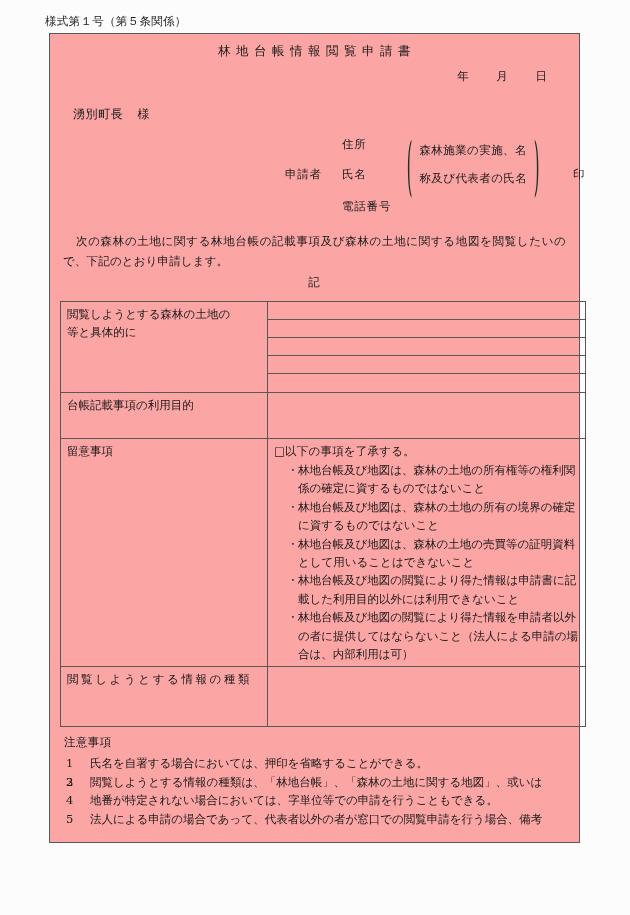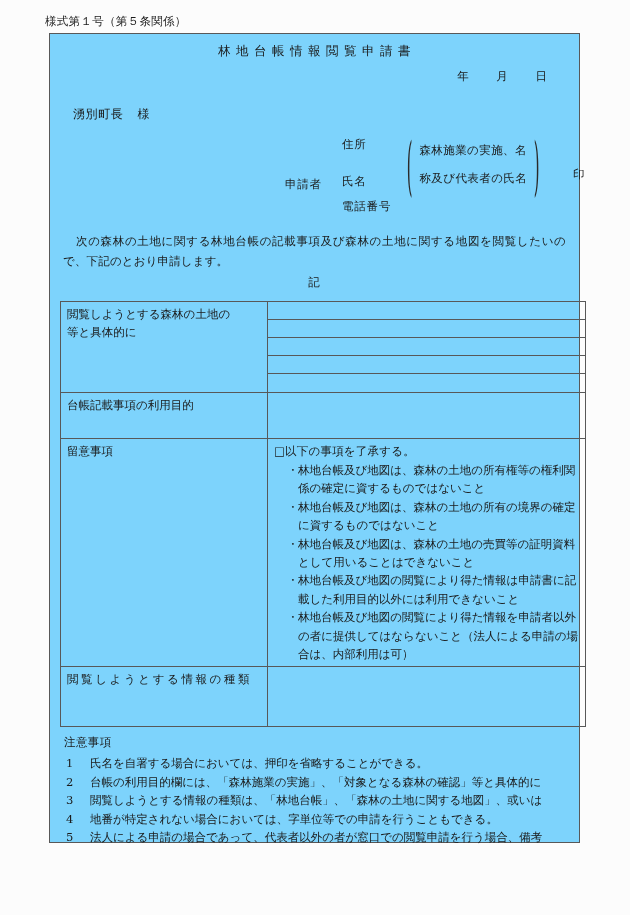--- a/index.html
+++ b/index.html
@@ -33,21 +33,21 @@
 
   
   .frame {
     position: absolute;
     left: 49px;
     top: 33px;
     width: 531px;
     height: 810px;
     border: 1px solid #585858;
     box-sizing: border-box;
-    background: #7dd3fc;
+    background: #fca5a5;
   }
 
   .inner {
     position: absolute;
     left: 0; top: 0; right: 0; bottom: 0;
     padding: 0 10px;
     box-sizing: border-box;
   }
 
   
@@ -84,22 +84,22 @@
     position: relative;
     height: 92px;
   }
   .ap-line {
     position: absolute;
     font-size: 11.5px;
     letter-spacing: 0.8px;
     white-space: nowrap;
   }
   .ap-addr   { left: 282px; top: 0px; text-align: center; }
-  .ap-label  { left: 225px; top: 40px; }
-  .ap-name   { left: 282px; top: 37px; }
+  .ap-label  { left: 225px; top: 30px; }
+  .ap-name   { left: 282px; top: 30px; }
   .ap-tel    { left: 282px; top: 62px; }
 
   .paren-note {
     position: absolute;
     left: 347px;
     top: 6px;
     display: flex;
     align-items: center;
     font-size: 11.5px;
     white-space: nowrap;
@@ -316,21 +316,20 @@
 
       <div class="cautions">
         <div class="chead">注意事項</div>
         <ol class="nlist">
           <li>
             <span class="num">1</span>
             <span class="cont">氏名を自署する場合においては、押印を省略することができる。</span>
           </li>
           <li>
             <span class="num">2</span>
-            <span class="cont">台帳の利用目的欄には、「森林施業の実施」、「対象となる森林の確認」等と具体的に</span>
           </li>
           <li>
             <span class="num">3</span>
             <span class="cont">閲覧しようとする情報の種類は、「林地台帳」、「森林の土地に関する地図」、或いは</span>
           </li>
           <li>
             <span class="num">4</span>
             <span class="cont">地番が特定されない場合においては、字単位等での申請を行うこともできる。</span>
           </li>
           <li>

